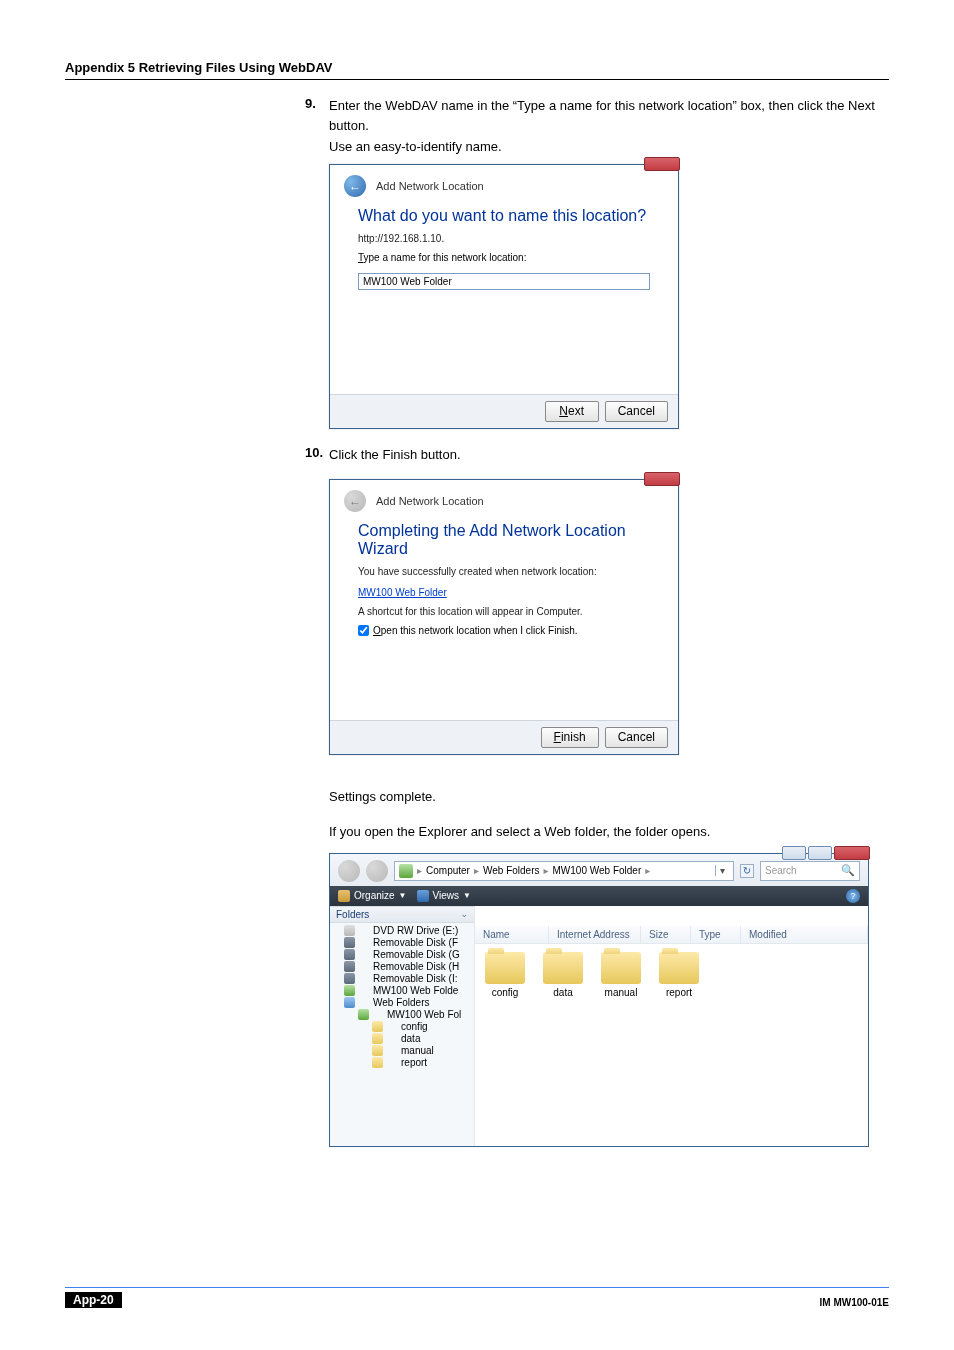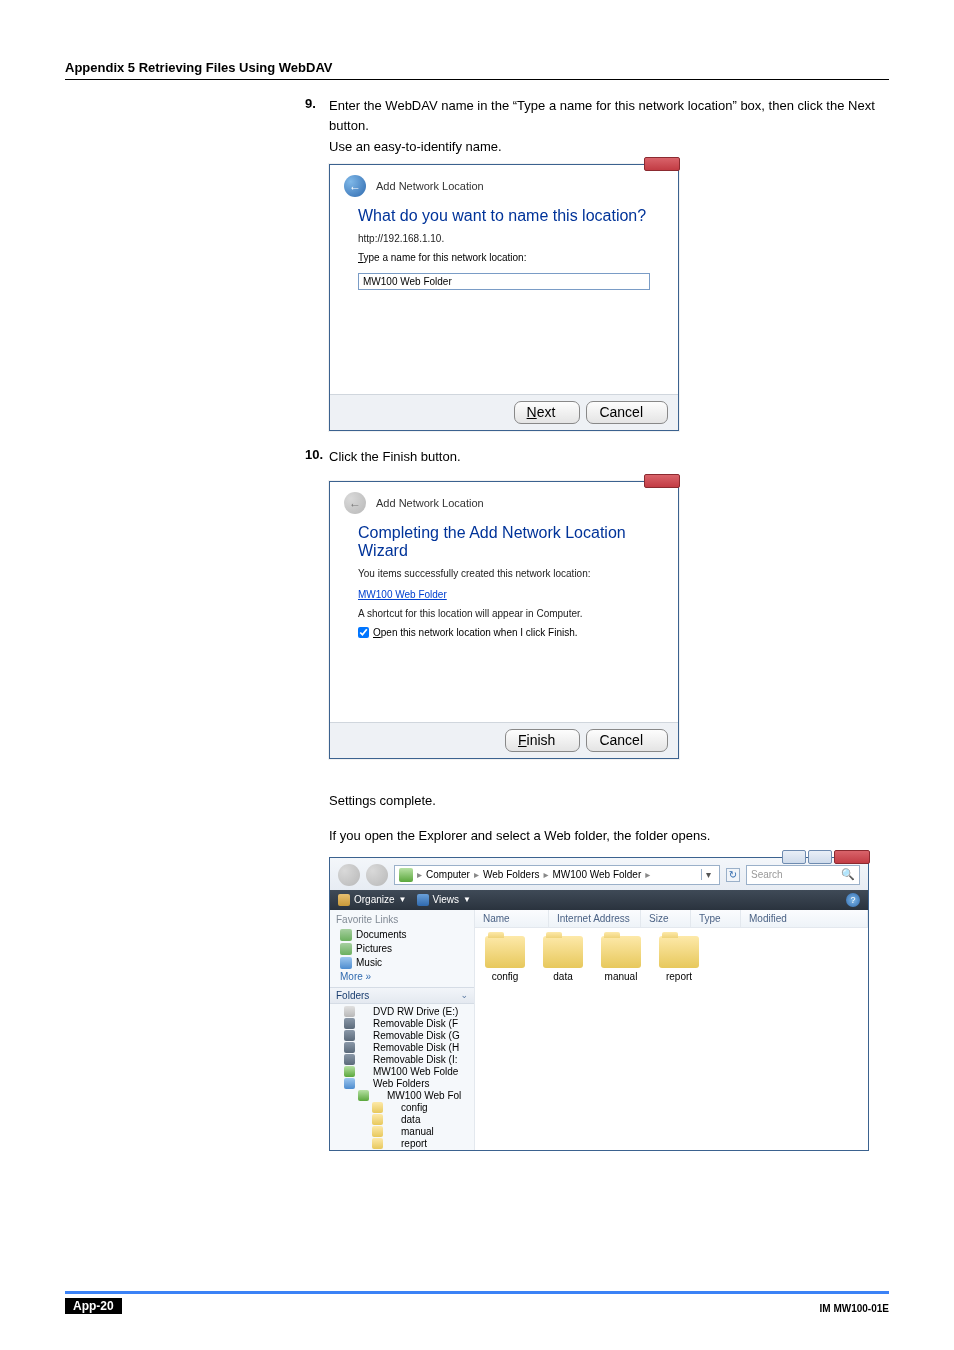--- a/index.html
+++ b/index.html
@@ -91,24 +91,24 @@
   .dlg-spacer-sm { height: 70px; }
   .dlg-buttons {
     background: #eef1f5;
     border-top: 1px solid #d0d6dd;
     padding: 6px 10px;
     display: flex;
     justify-content: flex-end;
     gap: 6px;
   }
   .dlg-btn {
-    font-size: 14px;
-    padding: 2px 24px 3px 12px;
+    font-size: 12px;
+    padding: 2px 12px 3px 12px;
     border: 1px solid #888;
-    border-radius: 7px;
+    border-radius: 2px;
     background: linear-gradient(#fdfdfd,#e4e4e4);
     min-width: 54px;
     cursor: pointer;
   }
   .dlg-btn u { text-decoration: underline; }
 
   
   .explorer {
     width: 540px;
     border: 1px solid #3b628f;
@@ -162,21 +162,21 @@
   .exp-addr-dd {
     width: 14px; text-align: center; color: #555;
     border-left: 1px solid #9ab0c9;
   }
   .exp-refresh {
     width: 14px; height: 14px;
     border: 1px solid #9ab0c9; background: #f0f4f9;
     color: #2f6aaf; font-size: 10px; text-align: center; line-height: 12px;
   }
   .exp-search {
-    width: 114px; height: 20px;
+    width: 100px; height: 20px;
     border: 1px solid #9ab0c9; background: #fff;
     font-size: 10px; color: #999; padding: 0 4px;
     display: flex; align-items: center; justify-content: space-between;
   }
   .exp-search-icon { color: #3a78bf; font-size: 11px; }
   .exp-toolbar {
     background: linear-gradient(#3f4a57,#2a333e);
     color: #fff;
     display: flex; align-items: center;
     padding: 3px 8px;
@@ -235,20 +235,21 @@
   .indent-1 { padding-left: 10px; }
   .indent-2 { padding-left: 24px; }
   .indent-3 { padding-left: 38px; }
   .exp-content { flex: 1; background: #fff; }
   .exp-headers {
     display: flex;
     border-bottom: 1px solid #e3e8ee;
     font-size: 10px;
     color: #4b6285;
     background: linear-gradient(#fbfcfe,#eef3f8);
+    margin-top: 20px;
   }
   .exp-col { padding: 3px 8px; border-right: 1px solid #e3e8ee; }
   .col-name { width: 74px; }
   .col-addr { width: 92px; }
   .col-size { width: 50px; }
   .col-type { width: 50px; }
   .col-mod  { flex: 1; }
   .exp-icons { display: flex; gap: 18px; padding: 8px 10px; }
   .big-folder {
     display: flex; flex-direction: column; align-items: center;
@@ -278,21 +279,21 @@
   .exp-status-shine {
     position: absolute;
     right: 0; bottom: 0;
     width: 80px; height: 22px;
     background: linear-gradient(100deg, transparent 40%, rgba(255,255,255,.7) 55%, transparent 70%);
   }
 
   .footer {
     margin-top: 140px;
     display: flex; justify-content: space-between; align-items: flex-end;
-    border-top: 3px solid #3b82f6;
+    border-top: 1px solid #3b82f6;
     padding-top: 4px;
   }
   .foot-left {
     background: #000; color: #fff;
     font-size: 12px; font-weight: bold;
     padding: 1px 8px;
   }
   .foot-right { font-size: 10px; font-weight: bold; }
 </style>
 </head>
@@ -335,21 +336,21 @@
 
 <div class="dialog-wrap">
   <div class="dialog">
     <div class="dialog-close"></div>
     <div class="dialog-title-row">
       <div class="back-arrow back-arrow-disabled">←</div>
       <div class="dialog-title-text">Add Network Location</div>
     </div>
     <div class="dialog-body">
       <div class="dlg-heading">Completing the Add Network Location Wizard</div>
-      <div class="dlg-para">You items successfully created this network location:</div>
+      <div class="dlg-para">You have successfully created when network location:</div>
       <a href="#" class="dlg-link">MW100 Web Folder</a>
       <div class="dlg-para">A shortcut for this location will appear in Computer.</div>
       <div class="dlg-check-row">
         <input type="checkbox" checked="" style="">
         <span><u>O</u><span>pen this network location when I click Finish.</span></span>
       </div>
       <div class="dlg-spacer-sm"></div>
     </div>
     <div class="dlg-buttons">
       <button class="dlg-btn"><u>F</u><span>inish</span></button>
@@ -397,36 +398,20 @@
     </div>
     <div class="exp-tool">
       <span class="exp-tool-icon-views"></span>
       <span>Views</span>
       <span class="exp-tool-dd">▼</span>
     </div>
     <div class="exp-help">?</div>
   </div>
   <div class="exp-body">
     <div class="exp-sidebar">
-      <div class="fav-section">
-        <div class="fav-head">Favorite Links</div>
-        <div class="fav-item">
-            <span class="fav-ic ic-doc"></span>
-            <span>Documents</span>
-          </div>
-        <div class="fav-item">
-            <span class="fav-ic ic-pic"></span>
-            <span>Pictures</span>
-          </div>
-        <div class="fav-item">
-            <span class="fav-ic ic-mus"></span>
-            <span>Music</span>
-          </div>
-        <div class="fav-item fav-more">More »</div>
-      </div>
       <div class="folders-head">
         <span>Folders</span>
         <span class="folders-chev">⌄</span>
       </div>
       <div class="tree" style="position:relative">
         <div class="tree-item indent-1">
             <span class="tree-ic ic-dvd"></span>
             <span>DVD RW Drive (E:)</span>
           </div>
         <div class="tree-item indent-1">

